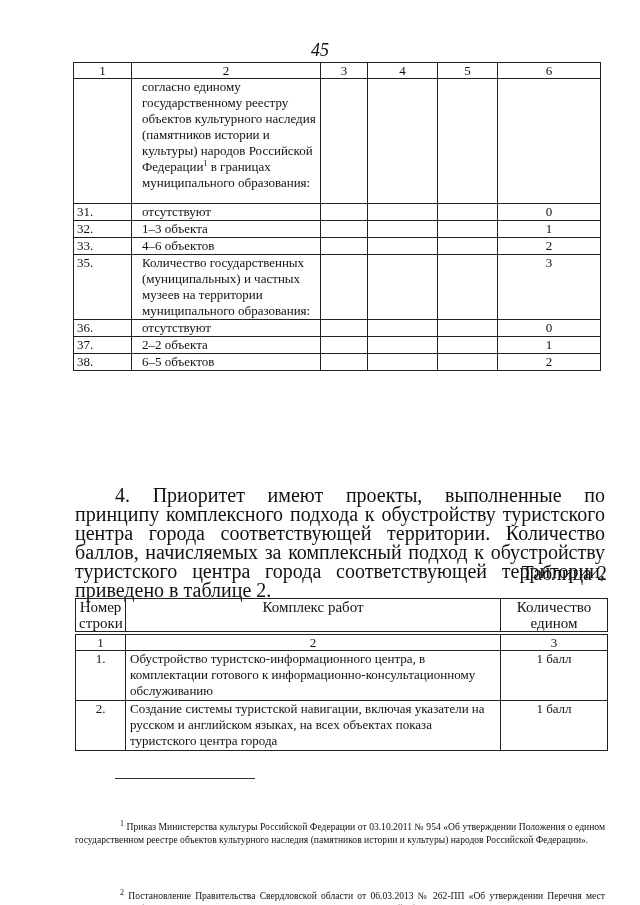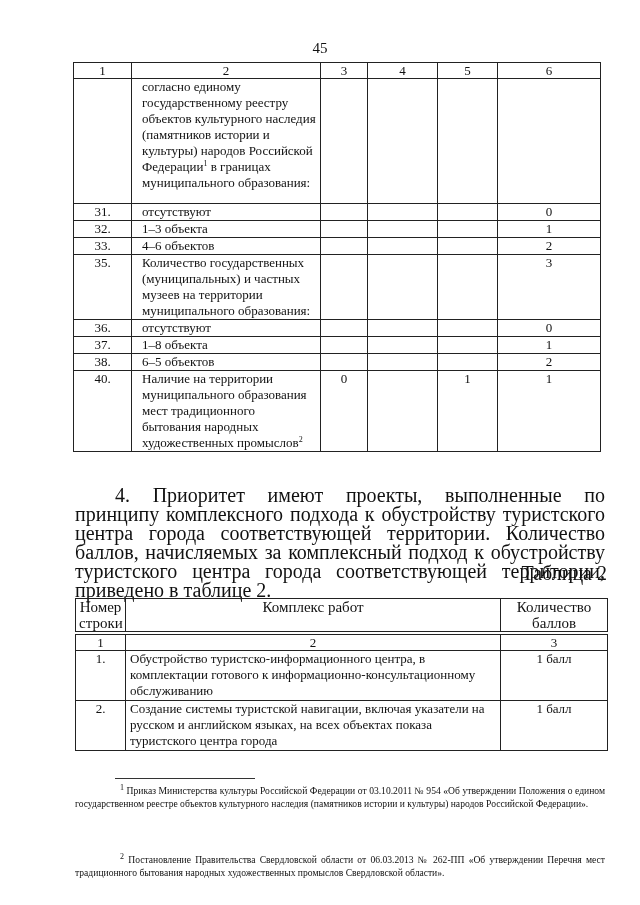--- a/index.html
+++ b/index.html
@@ -1,43 +1,43 @@
 <!DOCTYPE html>
 <html><head>
 <meta charset="utf-8">
 <style>
   html, body { margin: 0; padding: 0; background: #ffffff; }
   body { width: 640px; height: 905px; position: relative; overflow: hidden;
          font-family: "Liberation Serif", "DejaVu Serif", serif; color: #111; }
-  .page-num { position: absolute; top: 40px; left: 0; width: 640px; text-align: center; font-size: 15px; }
+  .page-num { position: absolute; top: 40px; left: 0; width: 640px; text-align: center; font-size: 18px; font-style: italic; }
 
   table { border-collapse: collapse; position: absolute; table-layout: fixed; }
   td { border: 1px solid #222; padding: 0 3px; vertical-align: top; font-size: 13px; line-height: 16px; }
   .c { text-align: center; }
 
   #t1 { left: 73px; top: 62px; width: 527px; }
   #t1 td { font-size: 13px; line-height: 16px; }
   #t1 .hdr td { height: 15px; line-height: 15px; }
   #t1 .short td { height: 16px; line-height: 16px; }
-  #t1 td.num { text-align: center; }
+  #t1 td.num { }
   #t1 td.txt { padding-left: 10px; }
 
   .para { position: absolute; left: 75px; top: 486px; width: 530px; font-size: 20px; line-height: 19px; text-align: justify; }
   .para .indent { display: inline-block; width: 40px; }
   .tbl-caption { position: absolute; right: 33px; top: 562px; font-size: 20px; }
 
   #t2h { left: 75px; top: 598px; width: 532px; }
   #t2h td { height: 32px; line-height: 16px; font-size: 15px; }
   #t2 { left: 75px; top: 634px; width: 532px; }
   #t2 td { font-size: 13px; line-height: 16px; }
   #t2 .idx td { height: 15px; line-height: 15px; }
   #t2 td.txt { padding-left: 4px; }
 
   .fn-sep { position: absolute; left: 115px; top: 778px; width: 140px; height: 1px; background: #333; }
-  .fn { position: absolute; left: 75px; width: 530px; font-size: 9.6px; line-height: 13px; text-align: justify; }
+  .fn { position: absolute; left: 75px; width: 530px; font-size: 9.6px; line-height: 13px; text-align: justify; margin-top: 36px; }
   .fn .indent { display: inline-block; width: 45px; }
   .fn sup, td sup { font-size: 8px; vertical-align: super; line-height: 0; }
 </style>
 </head>
 <body>
 
 <div class="page-num">45</div>
 
 <table id="t1">
   <colgroup>
@@ -100,60 +100,52 @@
   <tr class="short">
     <td class="num">36.</td>
     <td class="txt">отсутствуют</td>
     <td class="c"></td>
     <td class="c"></td>
     <td class="c"></td>
     <td class="c">0</td>
   </tr>
   <tr class="short">
     <td class="num">37.</td>
-    <td class="txt">1–8 объекта</td>
+    <td class="txt">2–2 объекта</td>
     <td class="c"></td>
     <td class="c"></td>
     <td class="c"></td>
     <td class="c">1</td>
   </tr>
   <tr class="short">
     <td class="num">38.</td>
     <td class="txt">6–5 объектов</td>
     <td class="c"></td>
     <td class="c"></td>
     <td class="c"></td>
     <td class="c">2</td>
-  </tr>
-  <tr style="height:80px">
-    <td class="num">40.</td>
-    <td class="txt"><span>Наличие на территории муниципального образования мест традиционного бытования народных художественных промыслов</span><sup>2</sup></td>
-    <td class="c">0</td>
-    <td class="c"></td>
-    <td class="c">1</td>
-    <td class="c">1</td>
   </tr>
 </tbody>
   </table>
 
 <div class="para"><span class="indent"></span><span>4. Приоритет имеют проекты, выполненные по принципу комплексного подхода к обустройству туристского центра города соответствующей территории. Количество баллов, начисляемых за комплексный подход к обустройству туристского центра города соответствующей территории, приведено в таблице 2.</span></div>
 
 <div class="tbl-caption">Таблица 2</div>
 
 <table id="t2h">
   <colgroup>
       <col style="width:50px">
       <col style="width:375px">
       <col style="width:107px">
     </colgroup>
   <tbody>
       <tr>
     <td class="c">Номер строки</td>
     <td class="c">Комплекс работ</td>
-    <td class="c">Количество баллов</td>
+    <td class="c">Количество едином</td>
   </tr>
 </tbody>
   </table>
 
 <table id="t2">
   <colgroup>
       <col style="width:50px">
       <col style="width:375px">
       <col style="width:107px">
     </colgroup>

